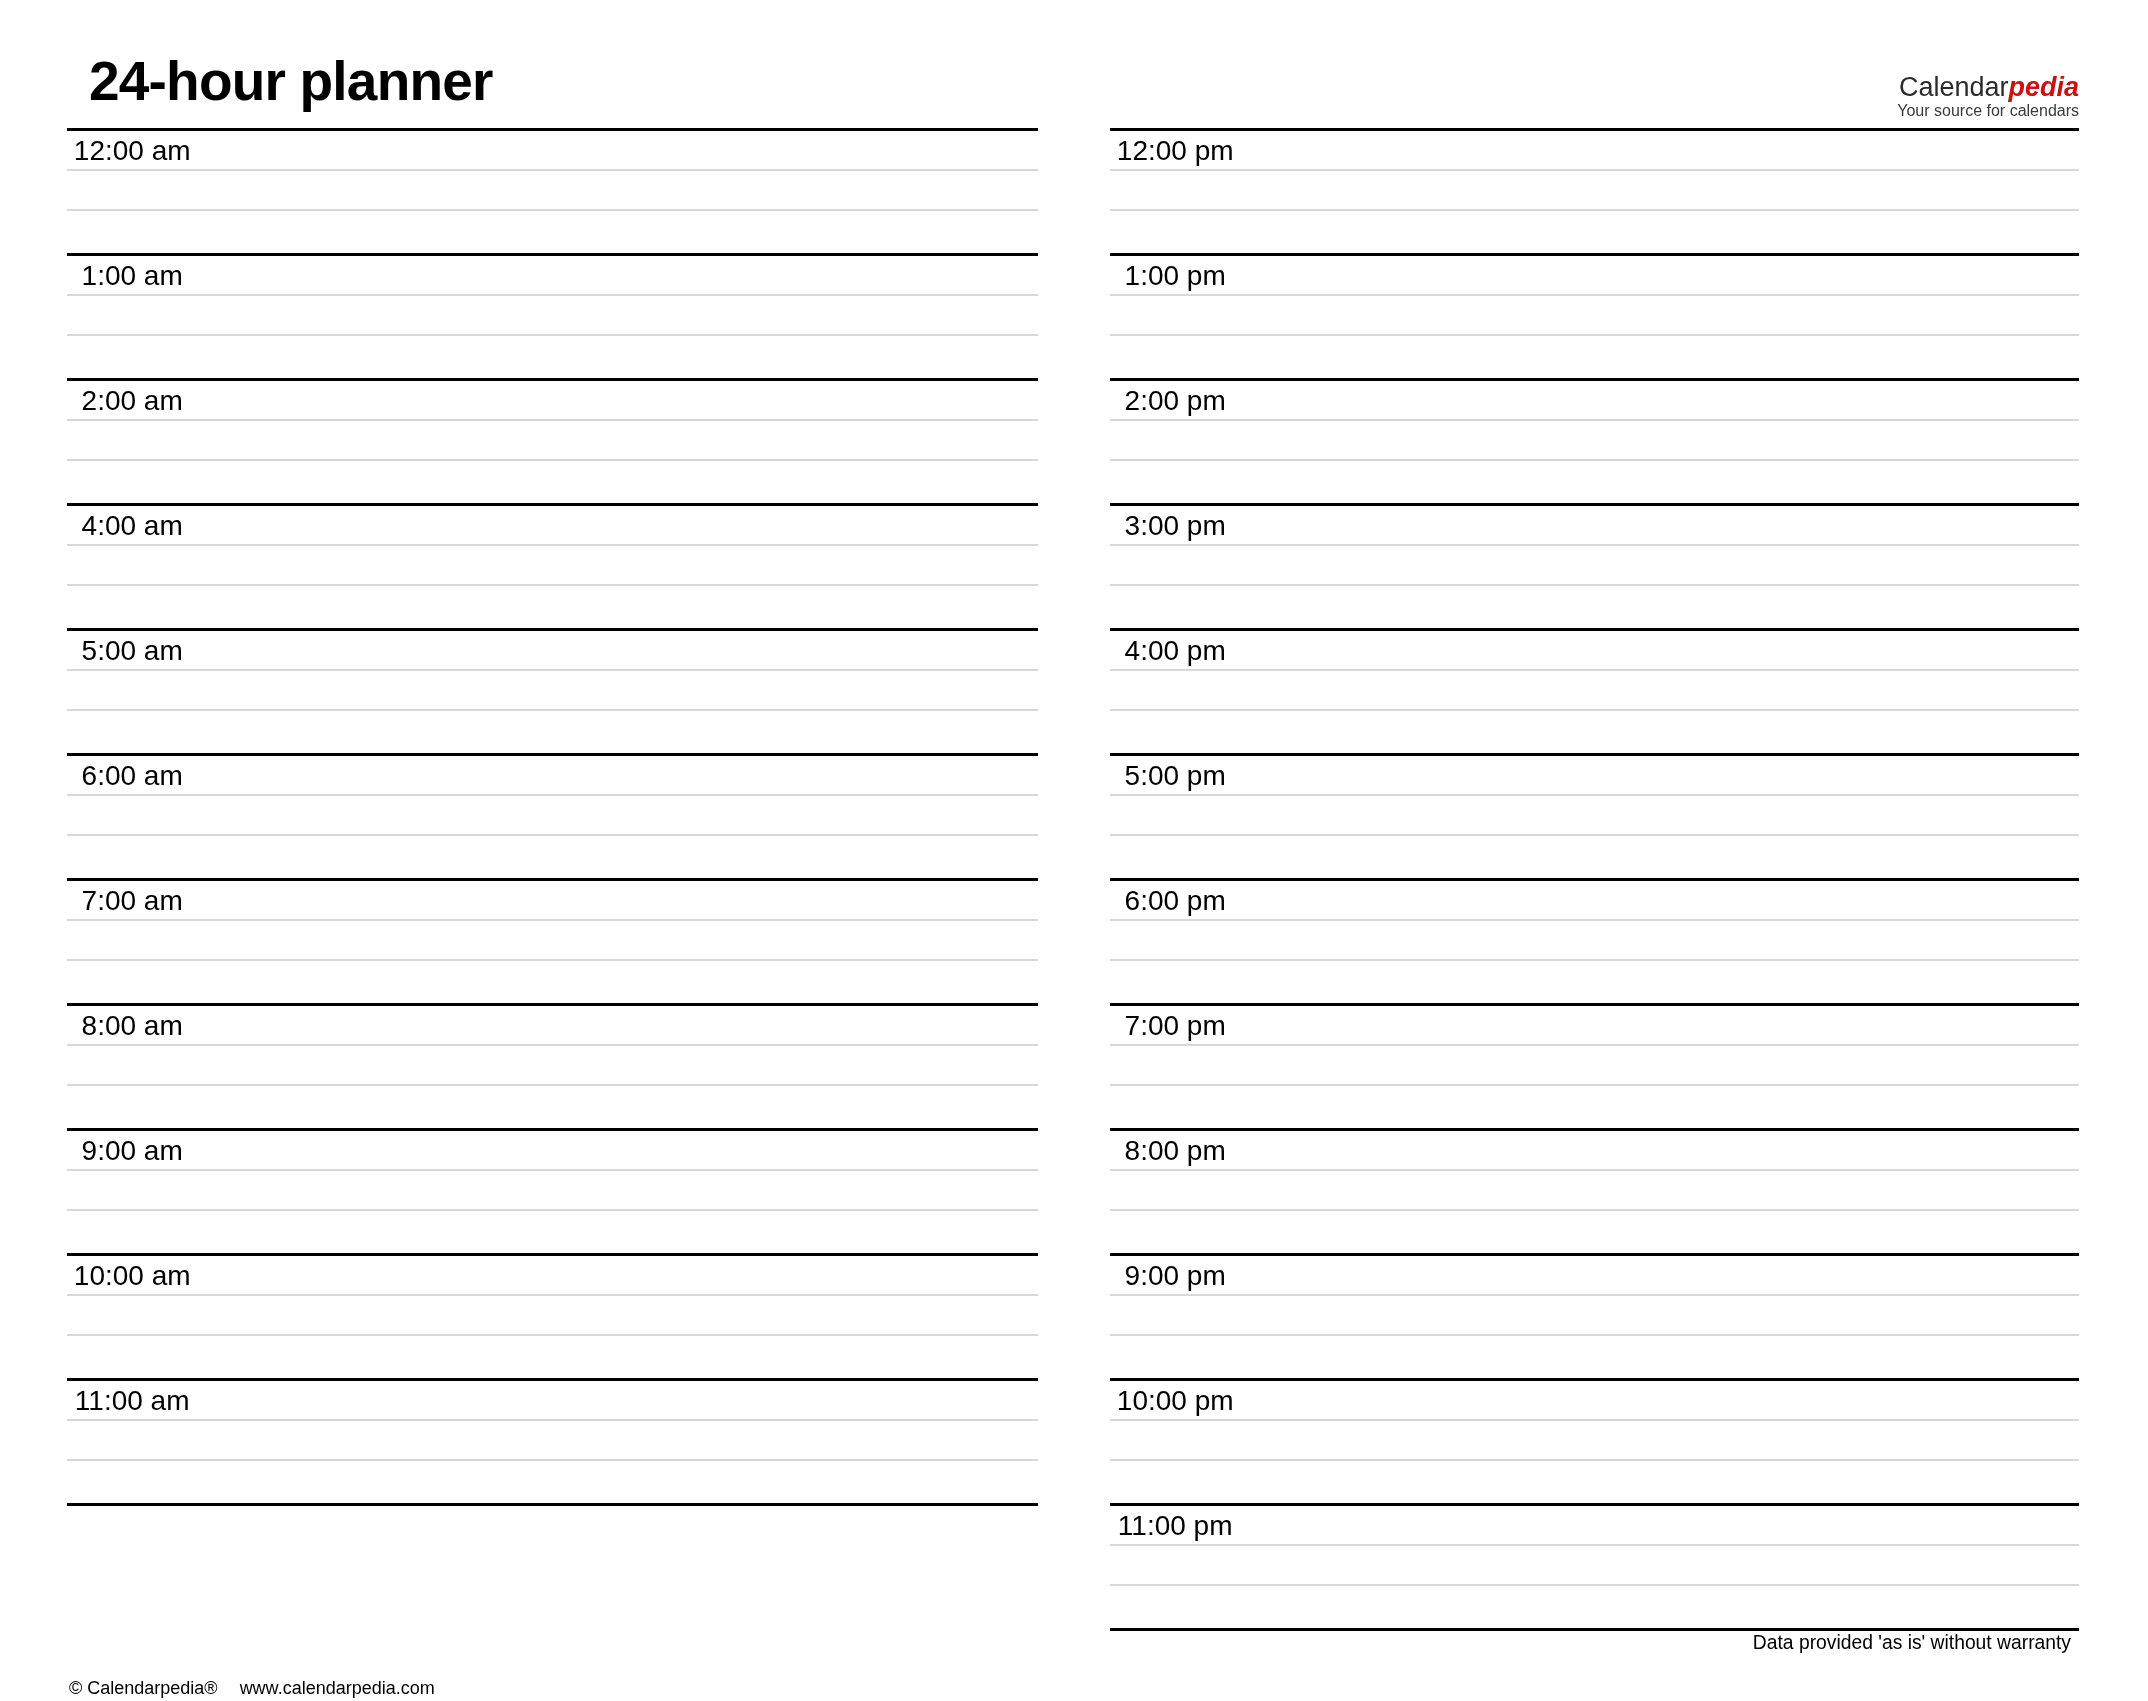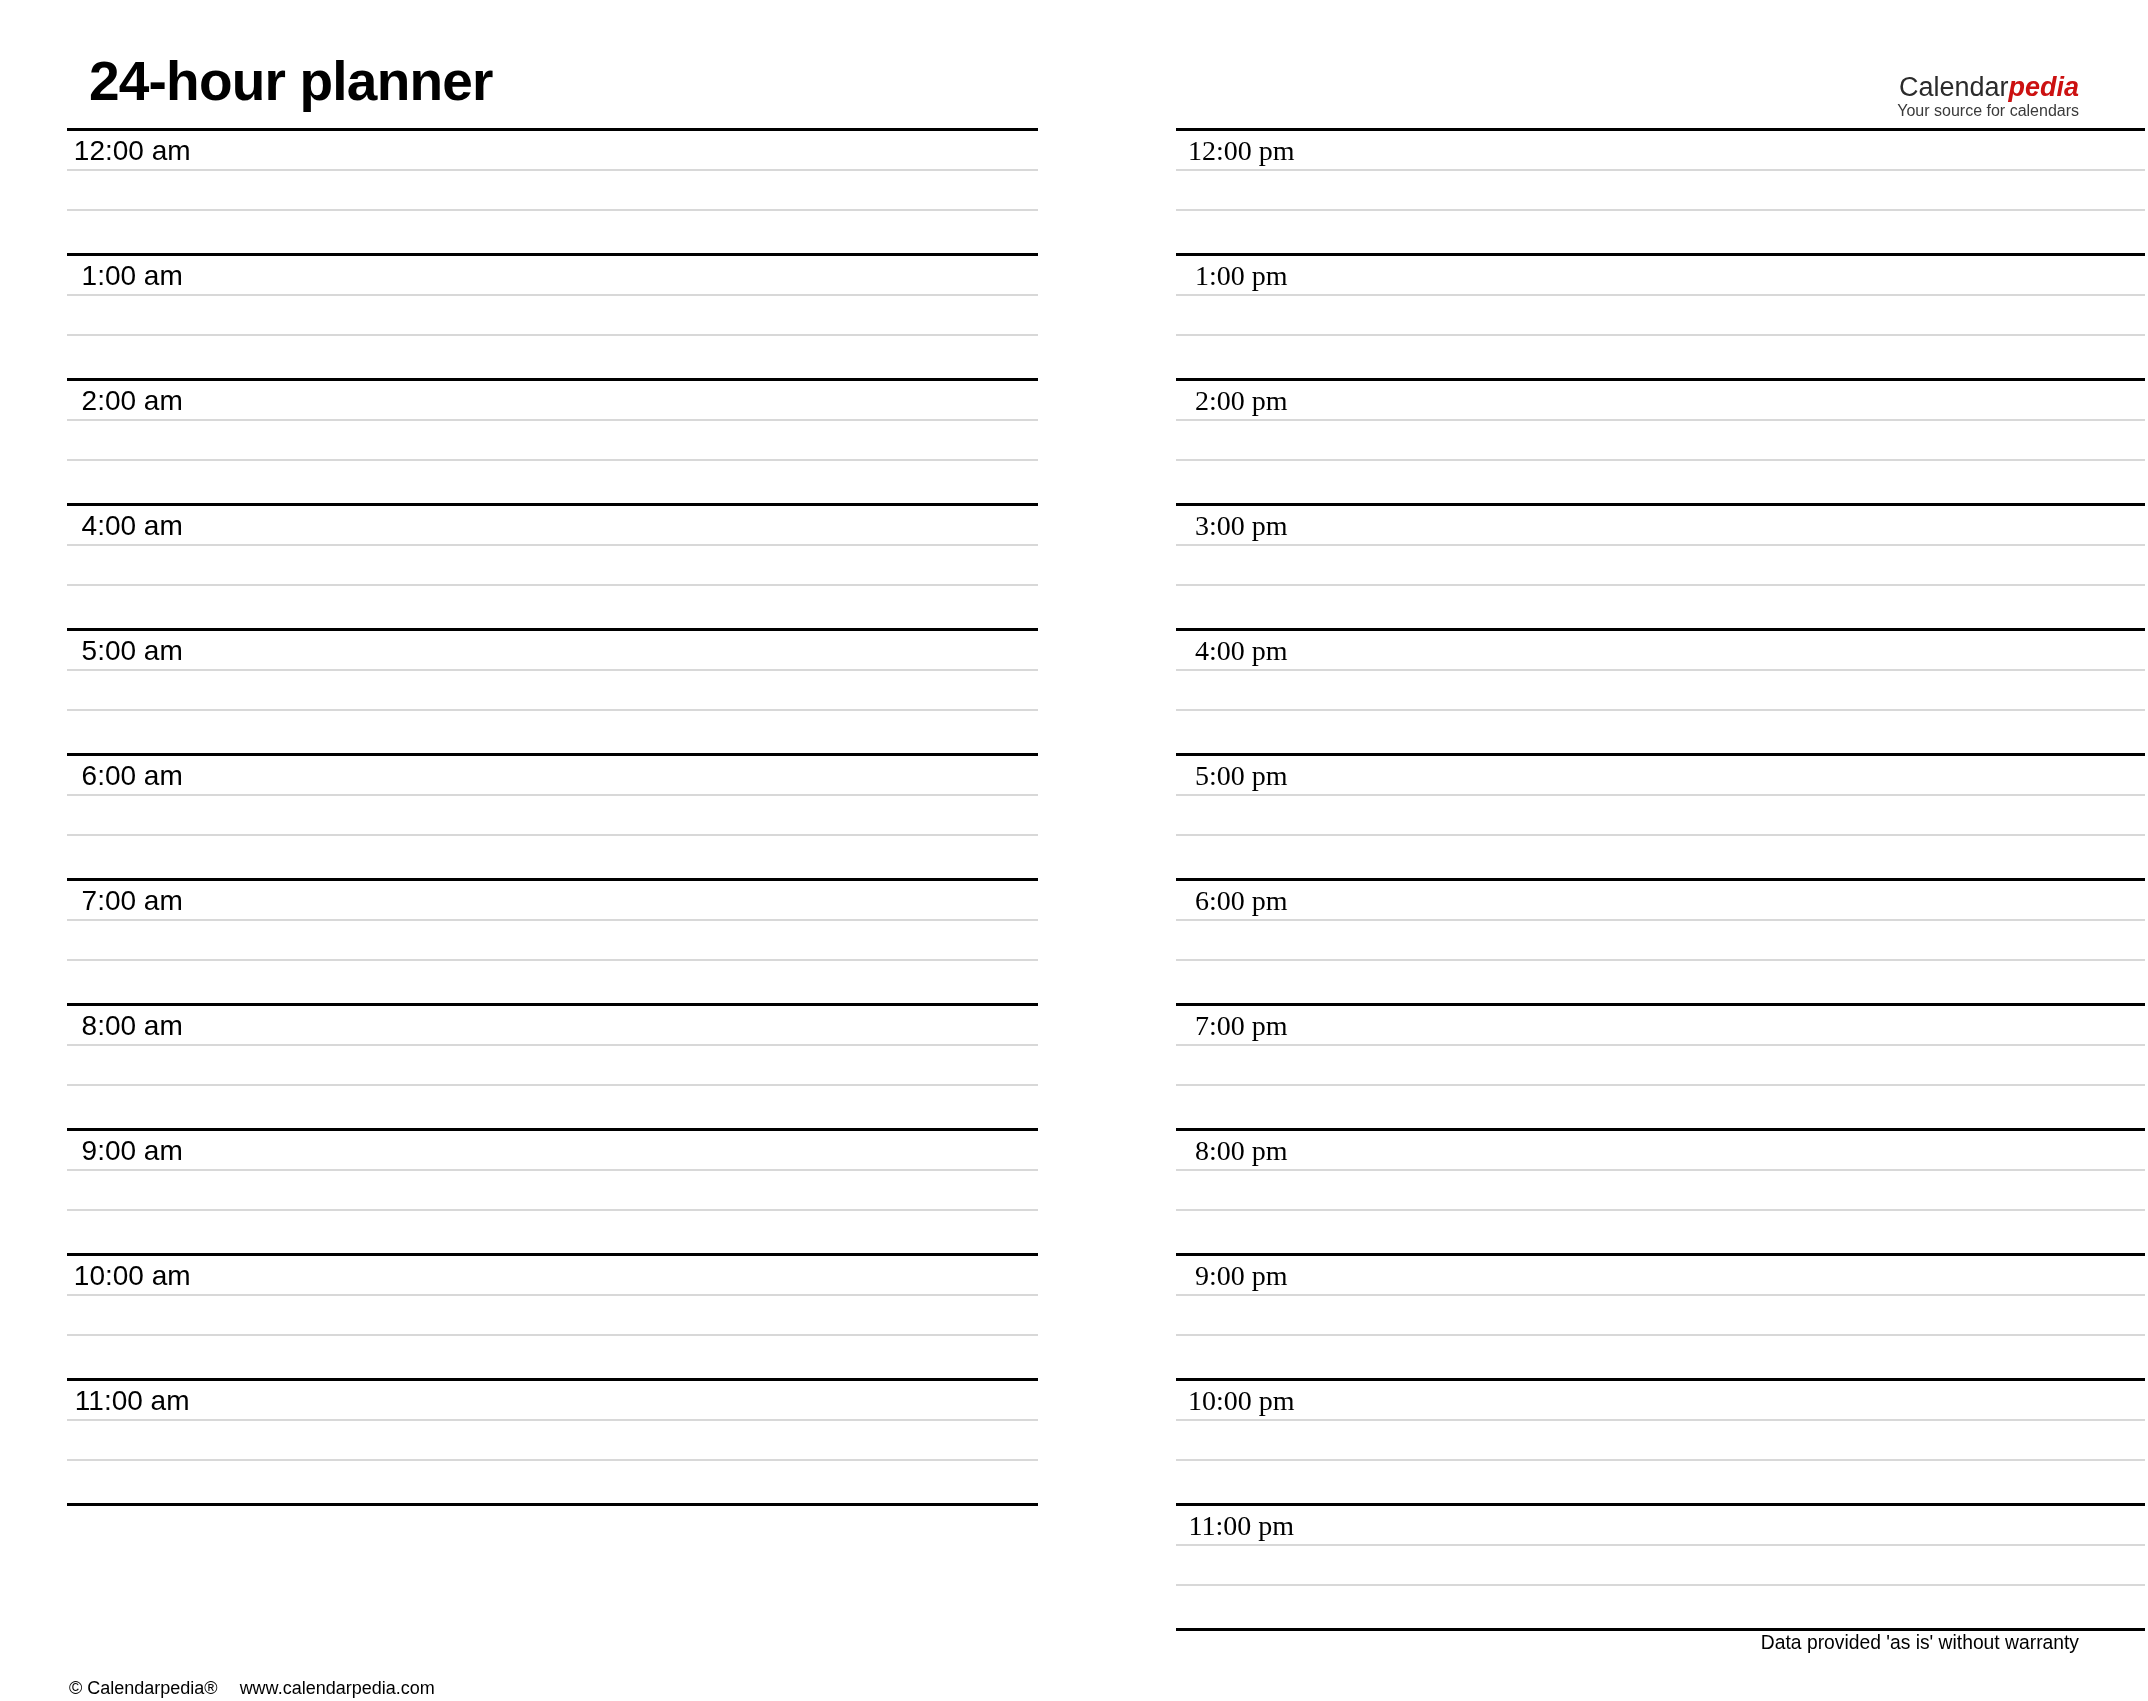--- a/index.html
+++ b/index.html
@@ -53,21 +53,21 @@
     white-space: nowrap;
   }
 
   
   .planner-column {
     position: absolute;
     top: 128px;
     border-bottom: 3.4px solid #000000;
   }
   .planner-column.col-0 { left: 67px;   width: 971px; }
-  .planner-column.col-1 { left: 1176px; width: 969px; font-family: Liberation Serif, serif; }
+  .planner-column.col-1 { left: 1110px; width: 969px; }
 
   .hour-block {
     box-sizing: border-box;
     height: 125px;
     border-top: 3.4px solid #000000;
     overflow: hidden;
   }
   .row {
     box-sizing: border-box;
     height: 40px;
@@ -92,21 +92,21 @@
     position: absolute;
     left: 69px;
     top: 1677px;
     font-size: 18px;
     line-height: 23.5px;
     white-space: nowrap;
   }
   .footer-left .website { margin-left: 22px; }
   .footer-right {
     position: absolute;
-    right: 69px;
+    right: 77px;
     top: 1631px;
     font-size: 19.3px;
     line-height: 23.5px;
     white-space: nowrap;
     text-align: left;
   }
 </style>
 </head>
 <body>
 

